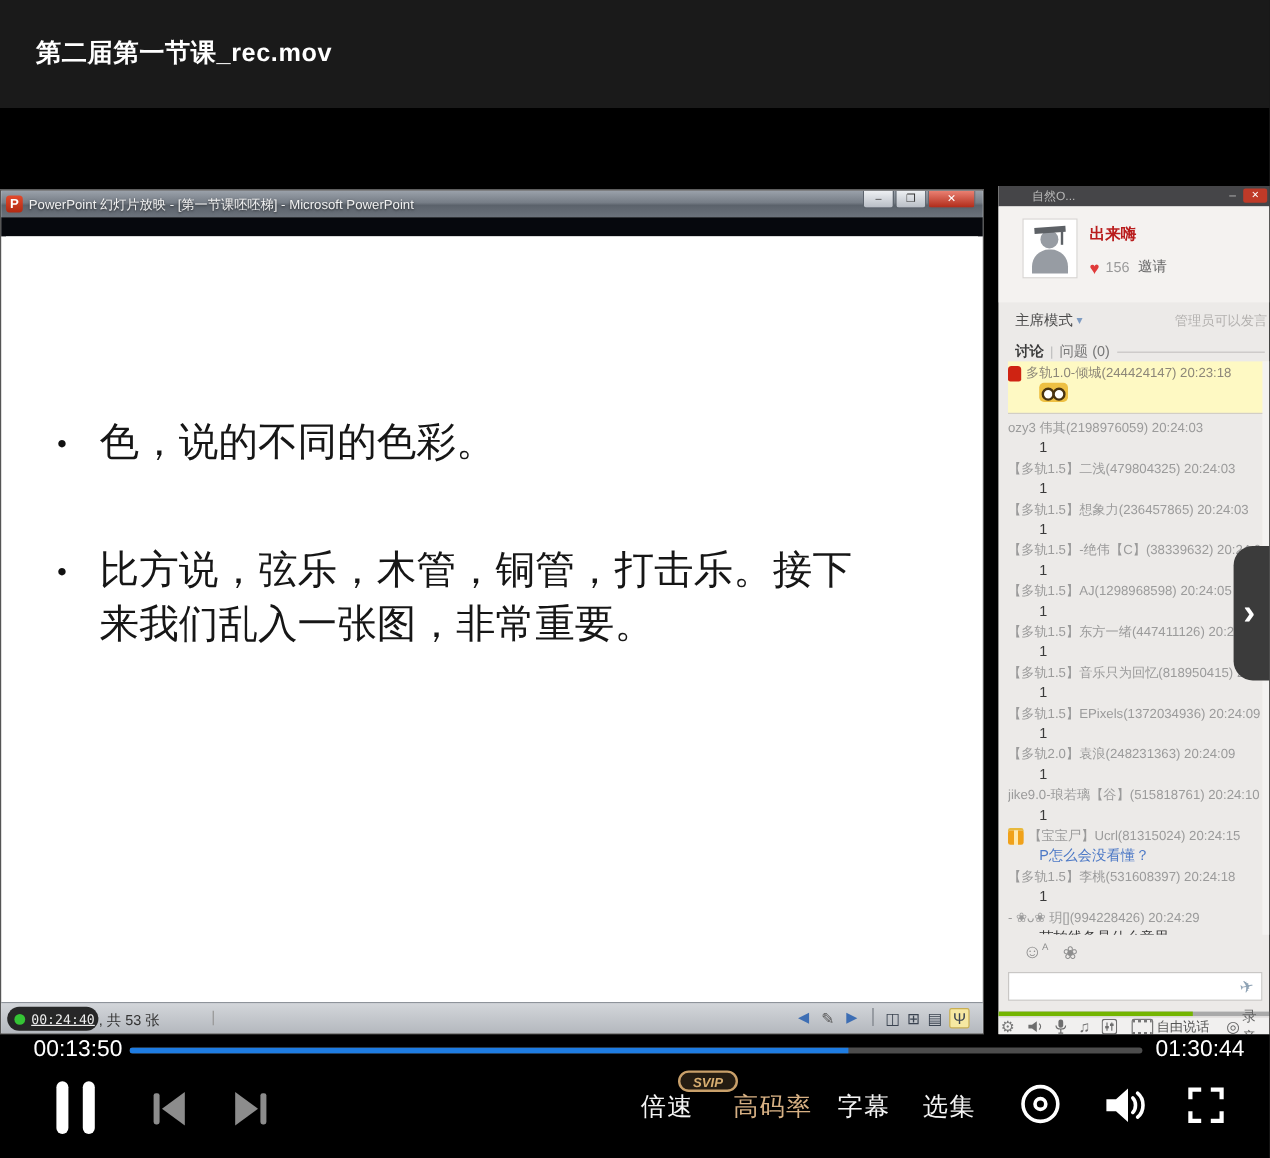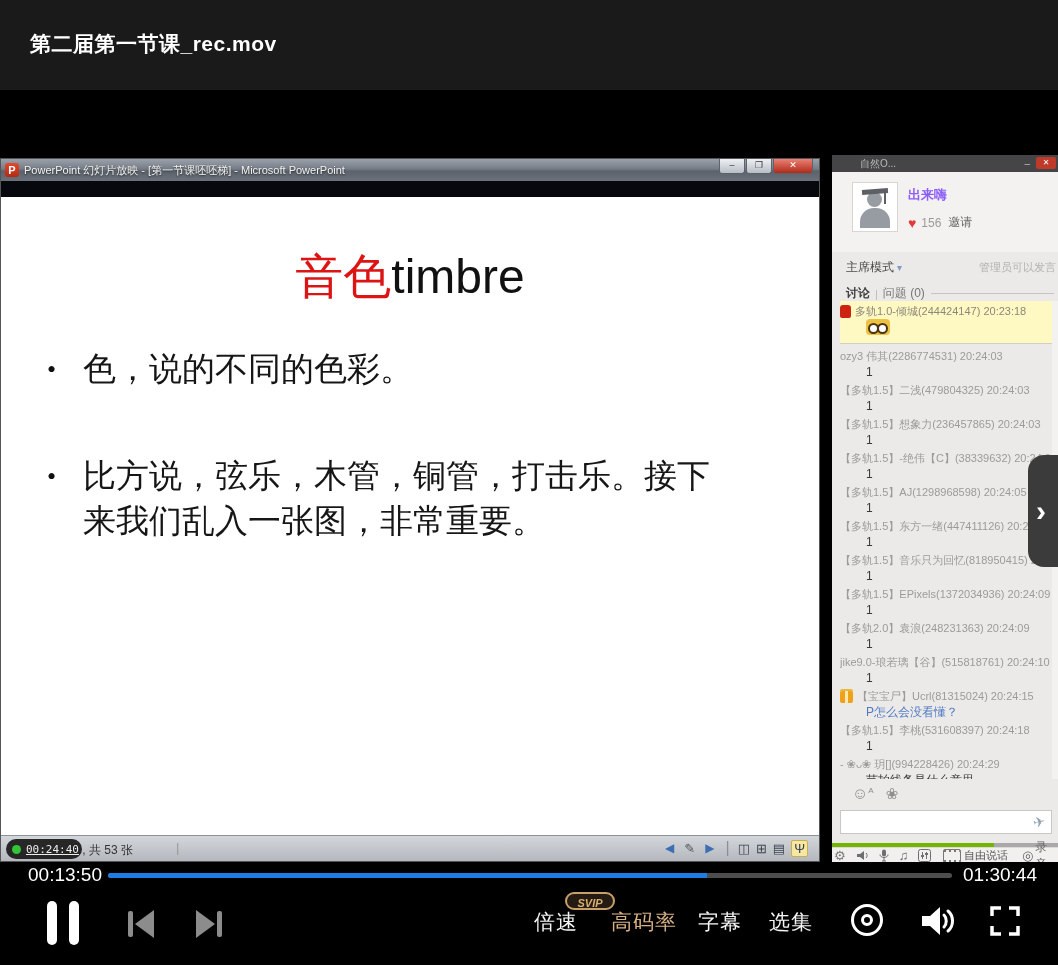--- a/index.html
+++ b/index.html
@@ -56,21 +56,21 @@
   .chat-tb-btns{position:absolute;right:2px;top:2px;display:flex;align-items:center;}
   .chat-tb-min{color:#bbb;font-size:10px;margin-right:6px;}
   .chat-tb-close{width:20px;height:12px;background:#bf3a28;border-radius:2px;color:#fff;font-size:8px;
       text-align:center;line-height:12px;}
   .profile{position:absolute;left:0;top:17px;width:100%;height:80px;background:#f4f2f0;}
   .avatar{position:absolute;left:20px;top:10px;width:44px;height:48px;background:#fff;border:1px solid #d8d5d2;overflow:hidden;}
   .av-head{position:absolute;left:14px;top:9px;width:15px;height:15px;border-radius:50%;background:#979ca3;}
   .av-body{position:absolute;left:7px;top:25px;width:30px;height:20px;border-radius:14px 14px 0 0;background:#979ca3;}
   .av-cap{position:absolute;left:9px;top:6px;width:26px;height:5px;background:#5d6166;transform:rotate(-4deg);}
   .av-tassel{position:absolute;left:31px;top:9px;width:2px;height:12px;background:#5d6166;}
-  .p-name{position:absolute;left:76px;top:14px;font-size:13px;font-weight:bold;color:#8b5cf6;}
+  .p-name{position:absolute;left:76px;top:14px;font-size:13px;font-weight:bold;color:#b91c1c;}
   .p-likes{position:absolute;left:76px;top:42px;font-size:12px;color:#9a9a9a;display:flex;align-items:center;}
   .p-likes .heart{color:#e03a3a;font-size:14px;margin-right:5px;}
   .p-likes .invite{color:#6a6a6a;margin-left:7px;}
   .mode-row{position:absolute;left:14px;right:2px;top:104px;display:flex;align-items:center;}
   .mode-label{font-size:12px;color:#4a4a4a;}
   .mode-arrow{font-size:10px;color:#7e9cc2;margin-left:3px;}
   .mode-notice{margin-left:auto;font-size:11px;color:#b3b1af;white-space:nowrap;}
   .tabs-row{position:absolute;left:14px;right:4px;top:130px;display:flex;align-items:center;}
   .tab-disc{font-size:12px;font-weight:bold;color:#3c3c3c;}
   .tab-sep{color:#bbb;margin:0 5px;font-size:11px;}
@@ -169,23 +169,20 @@
         <div class="ppt-title">PowerPoint 幻灯片放映 - [第一节课呸呸梯] - Microsoft PowerPoint</div>
         <div class="winbtns">
           <div class="winbtn">–</div>
           <div class="winbtn">❐</div>
           <div class="winbtn close">✕</div>
         </div>
       </div>
       <div class="ppt-darkstrip"></div>
 
       <div class="slide">
-        <div class="slide-title">
-          <span class="red">音色</span><span class="blk">timbre</span>
-        </div>
         <div class="bullets">
           <div class="bullet">
             <span class="dot">•</span>
             <span class="btxt">色，说的不同的色彩。</span>
           </div>
           <div class="bullet b2">
             <span class="dot">•</span>
             <span class="btxt">比方说，弦乐，木管，铜管，打击乐。接下来我们乱入一张图，非常重要。</span>
           </div>
         </div>
@@ -245,21 +242,21 @@
       <div class="tabs-row">
         <span class="tab-disc">讨论</span>
         <span class="tab-sep">|</span>
         <span class="tab-q">问题 (0)</span>
         <span class="tabs-line"></span>
       </div>
 
       <div class="msgs" id="chat-list">
           <div class="msg hl"><div class="msg-name"><span class="mi red-mascot"></span>多轨1.0-倾城(244424147) 20:23:18</div><span class="binoc"></span></div>
           <div class="msg">
-            <div class="msg-name">ozy3 伟其(2286774531) 20:24:03</div>
+            <div class="msg-name">ozy3 伟其(2198976059) 20:24:03</div>
             <div class="msg-text">1</div>
           </div>
           <div class="msg">
             <div class="msg-name">【多轨1.5】二浅(479804325) 20:24:03</div>
             <div class="msg-text">1</div>
           </div>
           <div class="msg">
             <div class="msg-name">【多轨1.5】想象力(236457865) 20:24:03</div>
             <div class="msg-text">1</div>
           </div>

